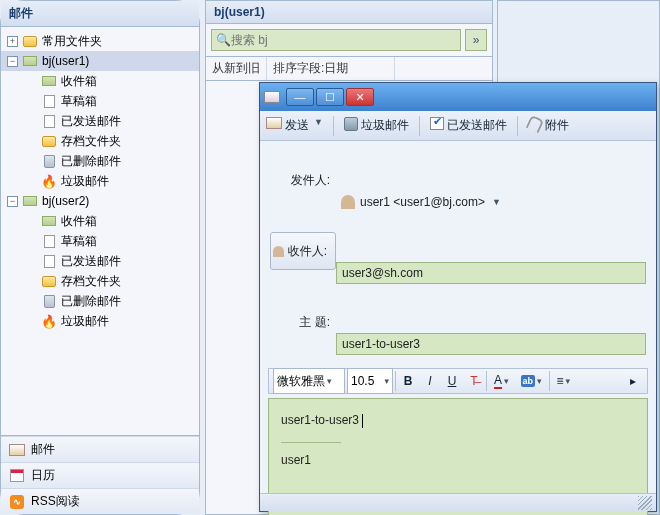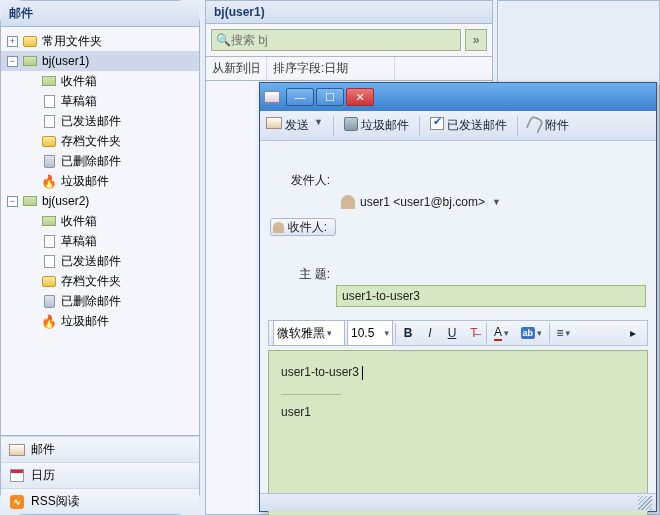--- a/index.html
+++ b/index.html
@@ -47,21 +47,21 @@
 .tb{display:flex;align-items:flex-start;gap:3px;cursor:pointer;}
 .sep{width:1px;height:20px;background:#B3C1D9;}
 .envico{width:16px;height:12px;background:linear-gradient(#fff,#E4CFA2);border:1px solid #A88;}
 .diskico{width:14px;height:14px;background:linear-gradient(#BCD,#89A);border:1px solid #678;border-radius:2px;}
 .checkico{width:14px;height:13px;background:#fff;border:1px solid #888;position:relative;}
 .checkico::after{content:"✔";position:absolute;top:-3px;left:2px;color:#1767CE;font-size:11px;}
 .clipico{width:14px;height:14px;border:2px solid #999;border-radius:5px 5px 0 0;border-bottom:none;transform:rotate(25deg);}
 .fields{padding:6px 10px;background:#EEF2F9;text-align:right;}
 .frow{display:flex;align-items:center;margin-bottom:5px;}
 .flabel{width:66px;display:flex;align-items:center;justify-content:flex-end;gap:4px;color:#222;padding-right:6px;}
-.flabel.btn{border:1px solid #A9B8CF;background:linear-gradient(#F5F8FC,#DEE6F2);border-radius:3px;height:18px;justify-content:center;}
+.flabel.btn{border:1px solid #A9B8CF;background:linear-gradient(#F5F8FC,#DEE6F2);border-radius:3px;height:38px;justify-content:center;}
 .fval{flex:1;height:22px;background:#D6E8C3;border:1px solid #9FB584;padding:2px 5px;display:flex;align-items:center;color:#222;margin-top:44px;}
 .fval.sender{background:transparent;border:none;gap:5px;}
 .human{width:14px;height:14px;background:#D4B896;border-radius:50% 50% 0 0;}
 .fmtbar{height:26px;margin:2px 8px 4px 8px;border:1px solid #B3C1D9;background:linear-gradient(#F3F6FB,#E0E8F4);display:flex;align-items:center;padding:0 4px;gap:2px;}
 .fbtn{height:20px;min-width:20px;padding:0 4px;display:flex;align-items:center;justify-content:center;border:1px solid transparent;cursor:pointer;color:#123;}
 .sel-box{border:1px solid #A9B8CF;background:#fff;height:20px;display:flex;align-items:center;padding:12px 3px;}
 .dd{font-size:9px;color:#456;padding-left:2px;}
 .body-area{margin:0 8px 8px 8px;background:#D6E8C3;border:1px solid #9FB584;height:168px;padding:10px 12px;color:#222;line-height:1.9;position:relative;}
 .cursor{display:inline-block;width:1px;height:14px;background:#000;vertical-align:middle;margin-left:3px;}
 .sig-line{border-top:1px solid #A5BC8A;width:60px;margin:10px 0 6px 0;}
@@ -247,20 +247,23 @@
           <span class="human"></span>
           <span>user1 &lt;user1@bj.com&gt;</span>
           <span class="dd">▼</span>
         </div>
     </div>
     <div class="frow">
       <div class="flabel btn">
           <span class="human" style="width:11px;height:11px;"></span>
           <span>收件人:</span>
         </div>
+      <div class="fval">
+          <span>user3@sh.com</span>
+        </div>
     </div>
     <div class="frow">
       <div class="flabel">
           <span>主  题:</span>
         </div>
       <div class="fval">
           <span>user1-to-user3</span>
         </div>
     </div>
   </div>

